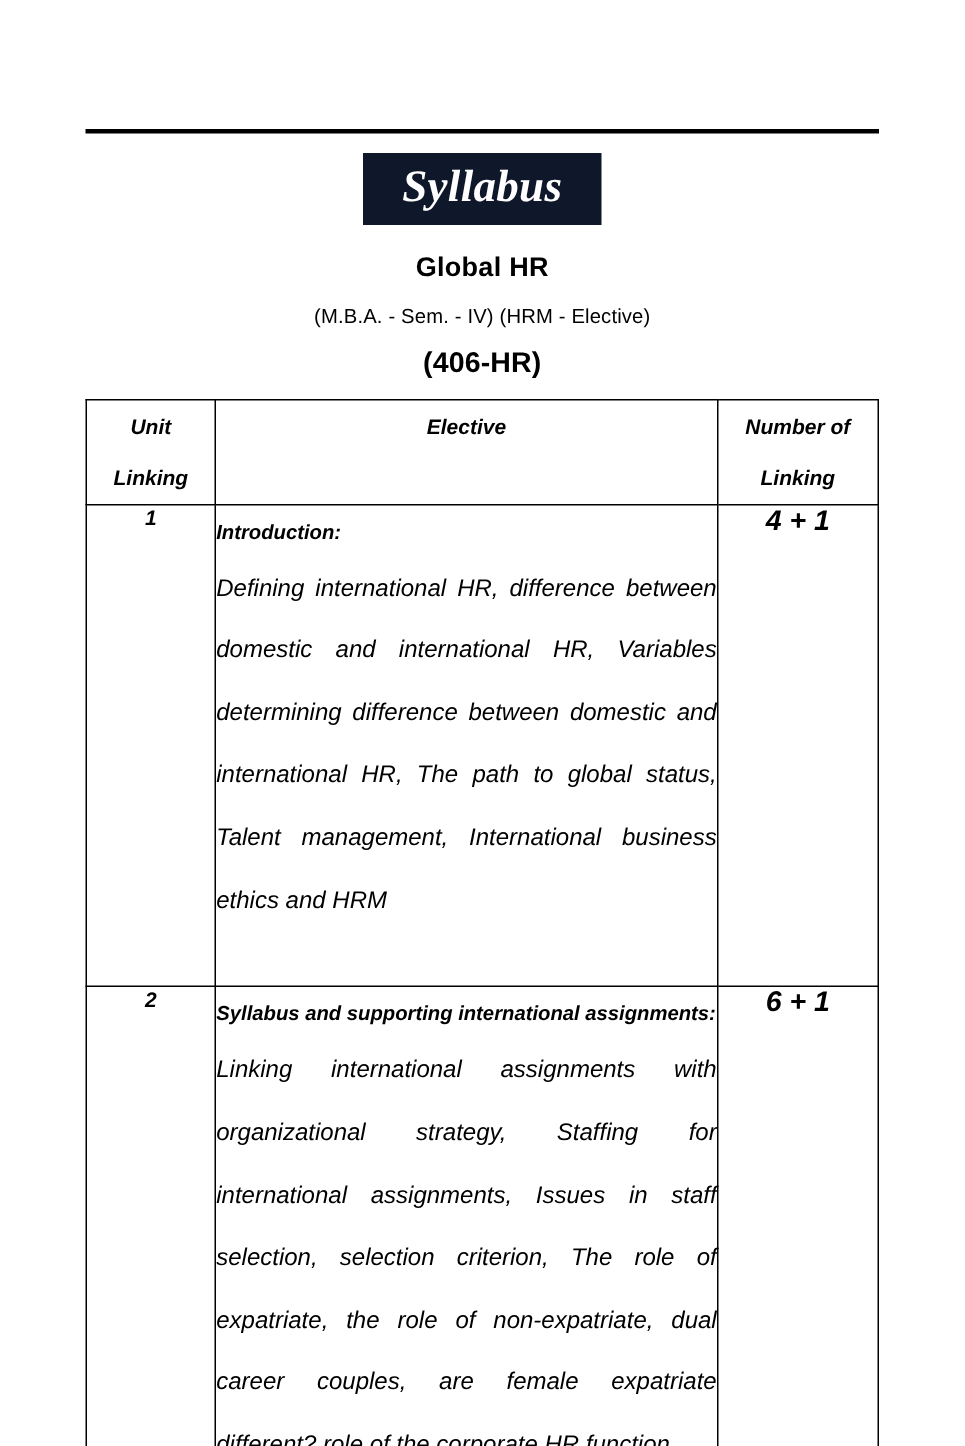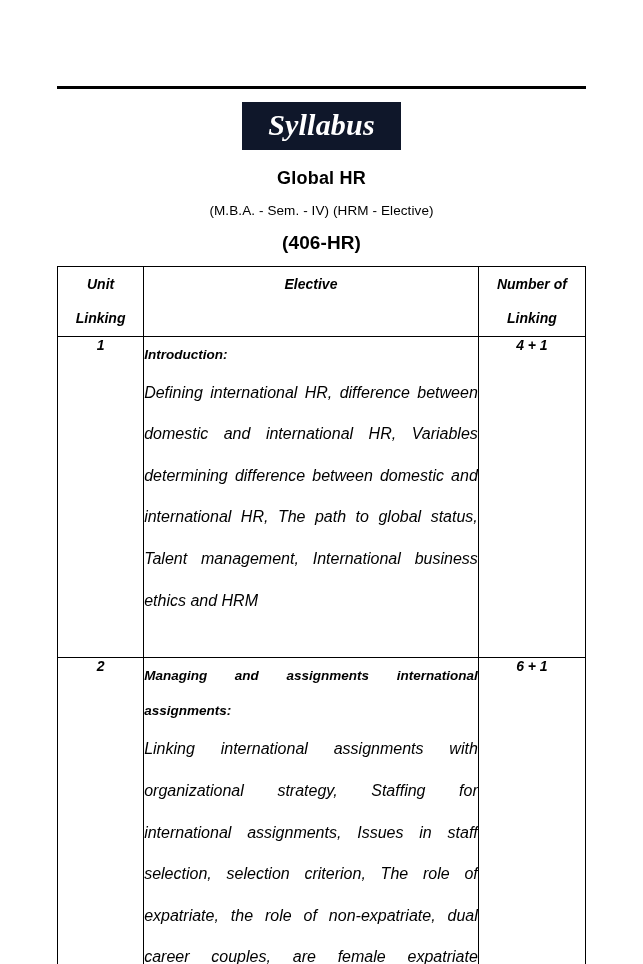--- a/index.html
+++ b/index.html
@@ -101,21 +101,21 @@
   .head-line { display: block; }
 
   td.unit-cell {
     text-align: center;
     font-size: 14px;
     font-weight: bold;
     padding-top: 11px;
   }
   td.sess-cell {
     text-align: center;
-    font-size: 14px;
+    font-size: 19px;
     font-weight: bold;
     padding-top: 11px;
   }
   td.contents-cell {
     padding: 8px 8px 8px 8px;
   }
   .unit-heading {
     font-size: 13.5px;
     font-weight: bold;
     line-height: 2.6;
@@ -187,21 +187,21 @@
           <td class="unit-cell">1</td>
           <td class="contents-cell">
             <div class="unit-heading">Introduction:</div>
             <div class="unit-body">Defining international HR, difference between domestic and international HR, Variables determining difference between domestic and international HR, The path to global status, Talent management, International business ethics and HRM</div>
           </td>
           <td class="sess-cell">4 + 1</td>
         </tr>
         <tr class="row-pad-2">
           <td class="unit-cell">2</td>
           <td class="contents-cell">
-            <div class="unit-heading two-line">Managing and assignments international assignments:</div>
+            <div class="unit-heading two-line">Syllabus and supporting international assignments:</div>
             <div class="unit-body">Linking international assignments with organizational strategy, Staffing for international assignments, Issues in staff selection, selection criterion, The role of expatriate, the role of non-expatriate, dual career couples, are female expatriate different? role of the corporate HR function.</div>
           </td>
           <td class="sess-cell">6 + 1</td>
         </tr>
       </tbody>
     </table>
 
     <div class="footer-rule"></div>
 
   </div>

